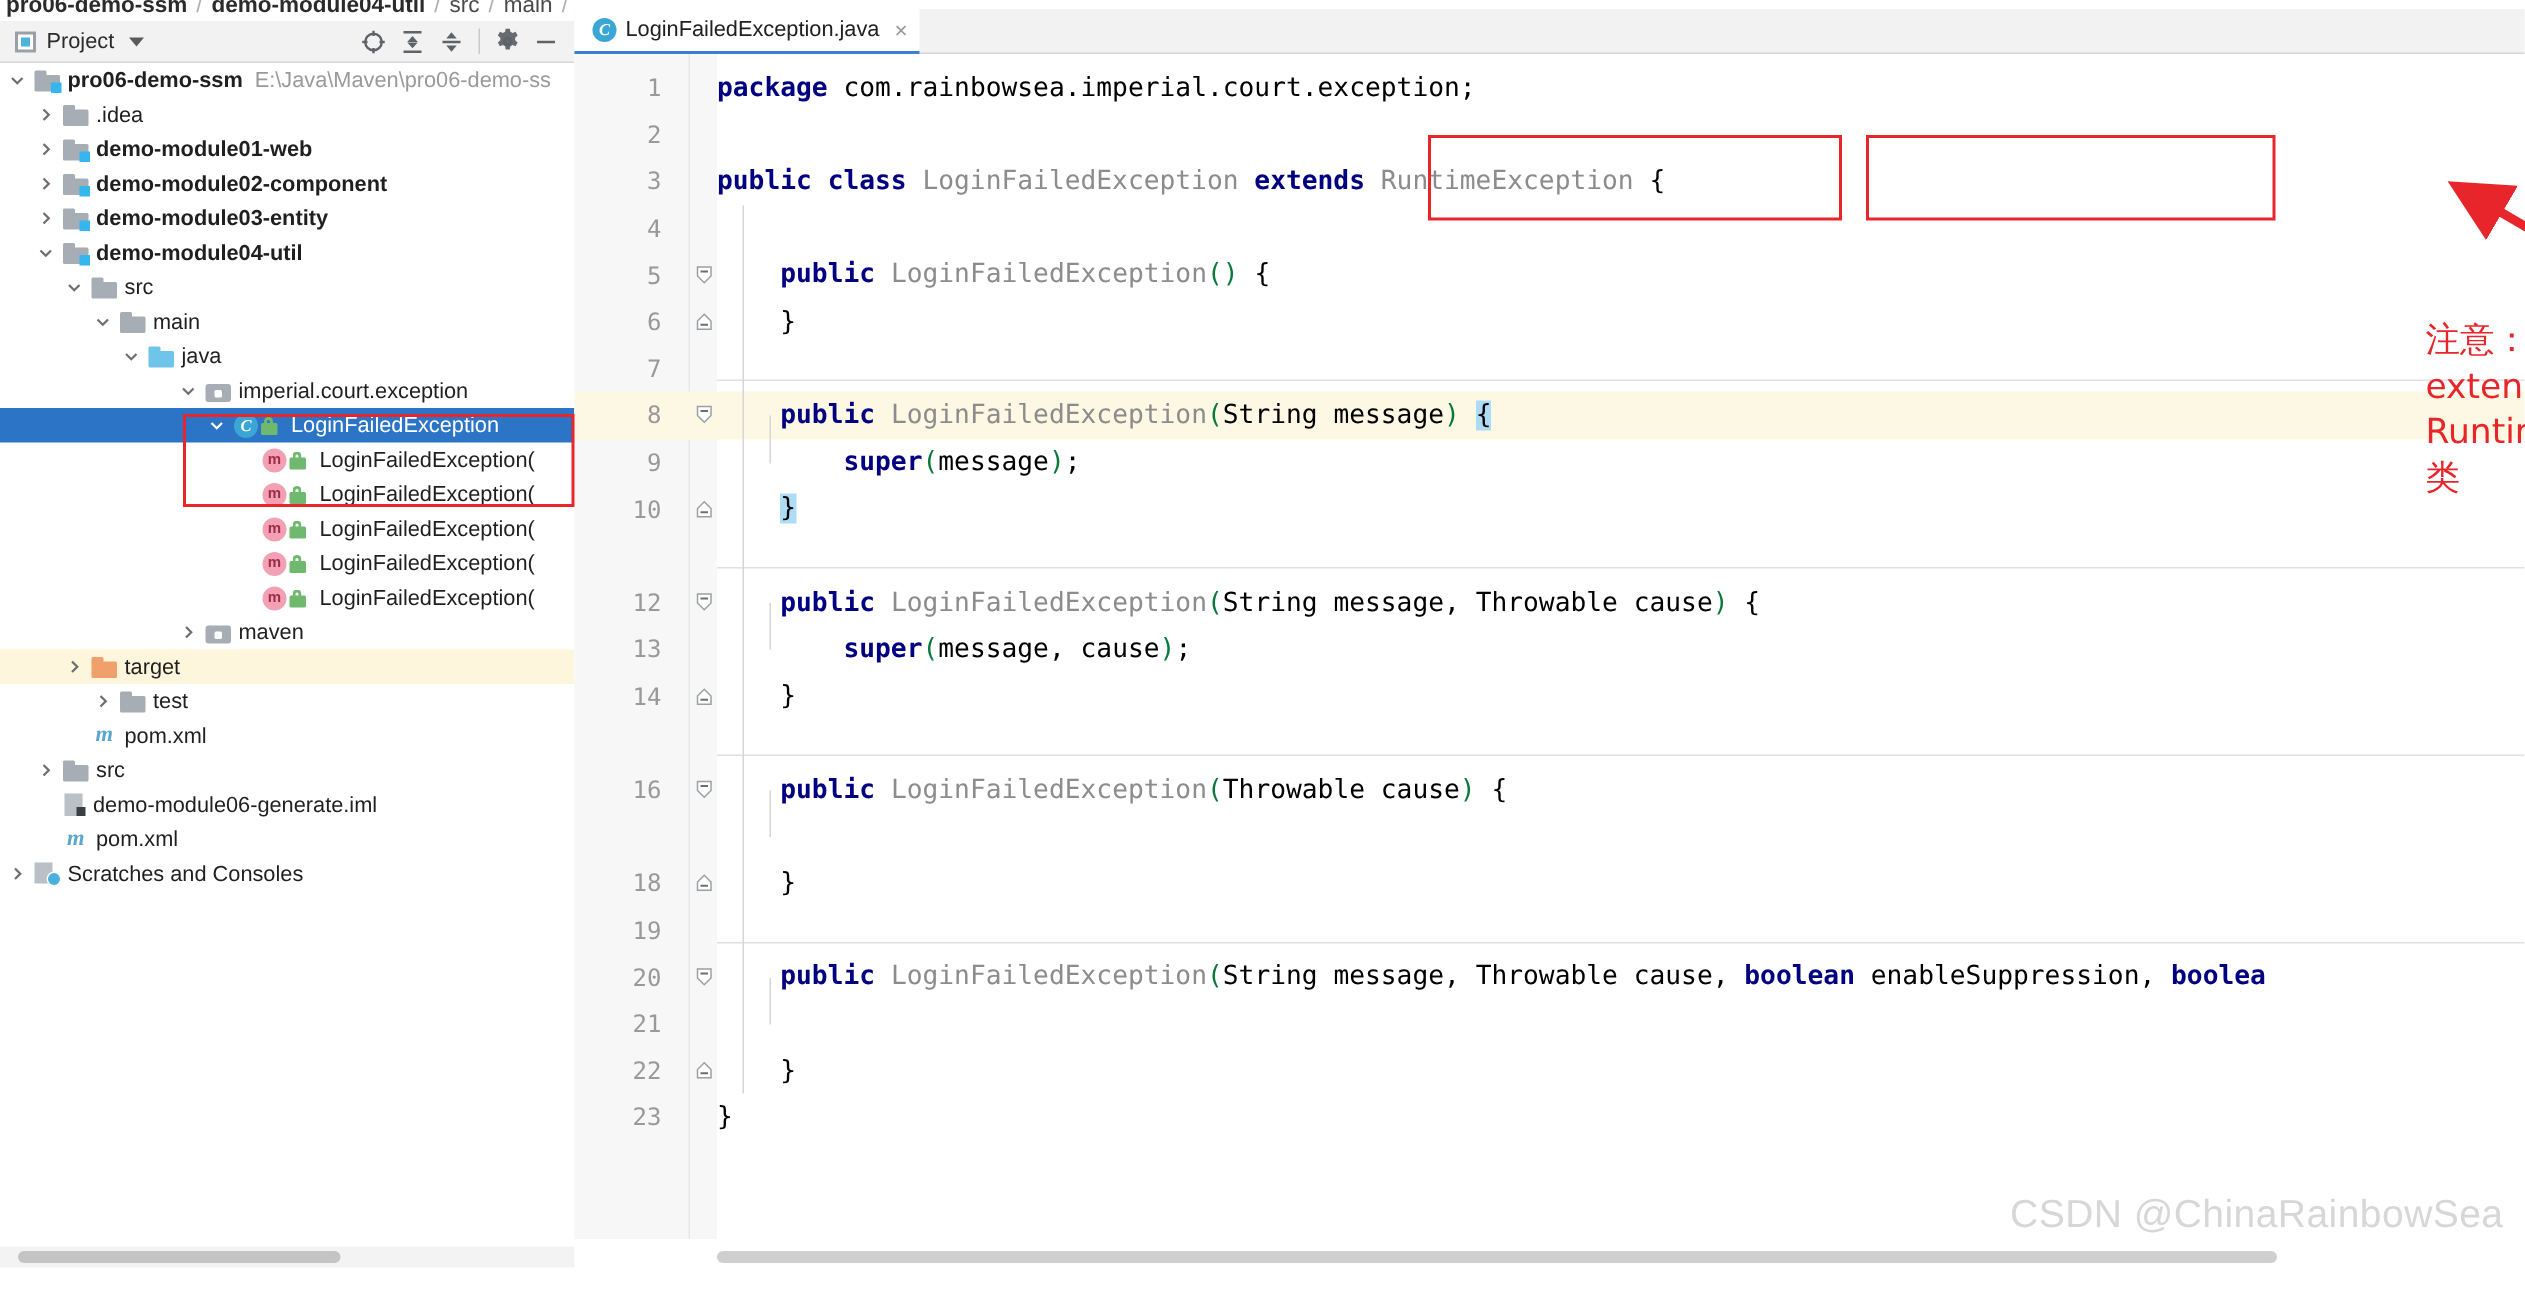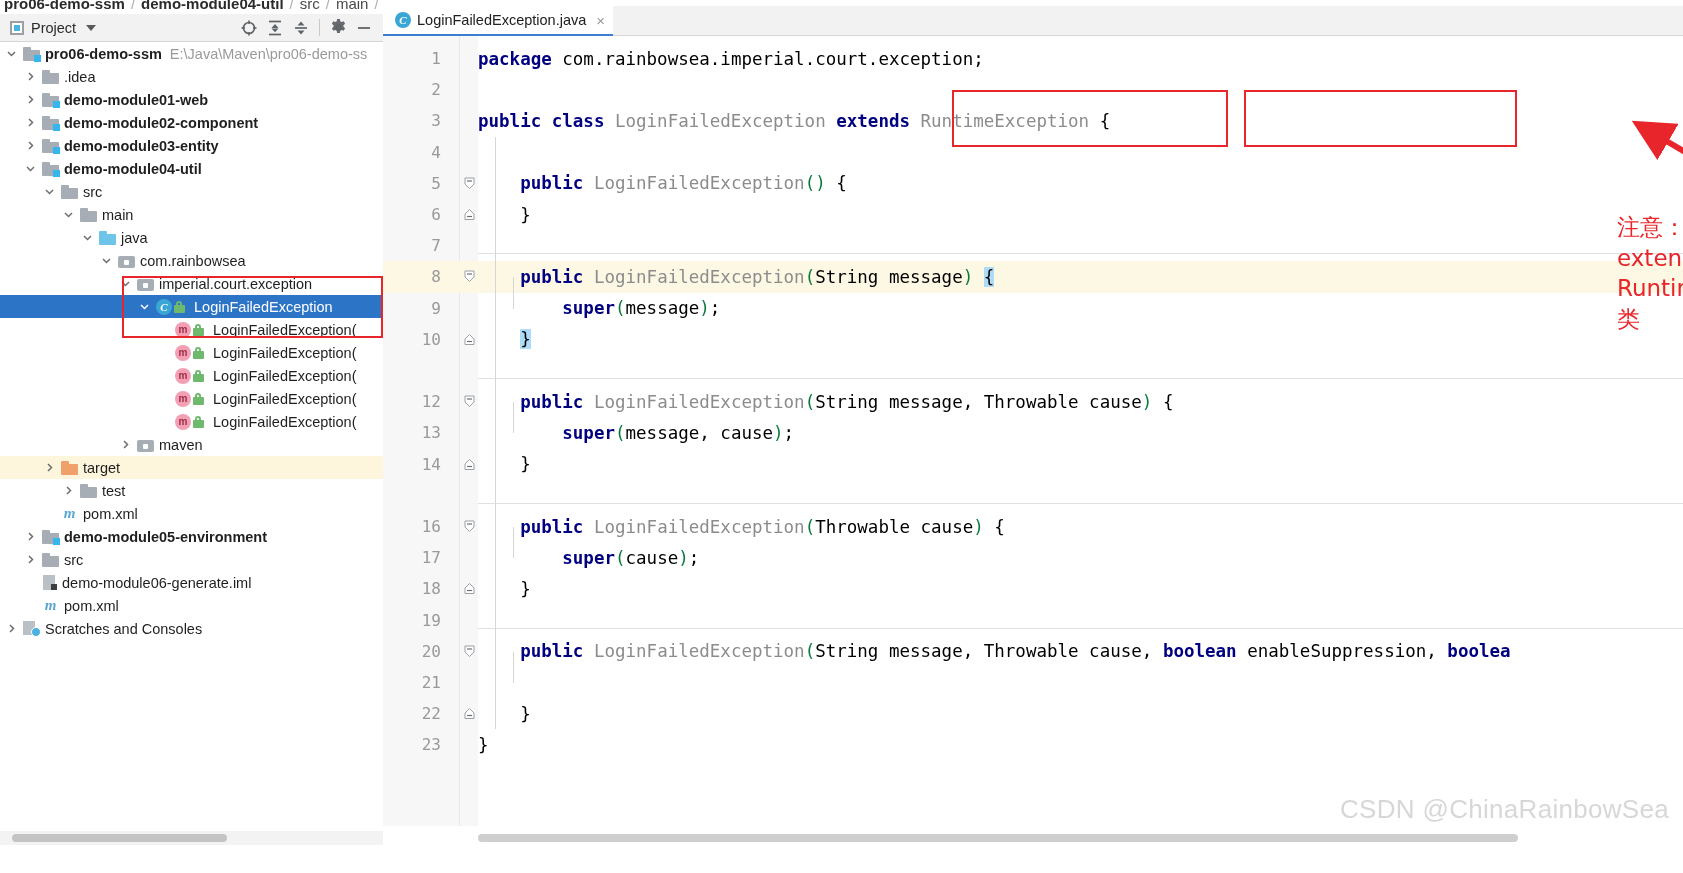--- a/index.html
+++ b/index.html
@@ -441,36 +441,20 @@
       <span style="flex: 0 0 5px;"></span>
       <span class="ico">
         <span class="folder blue">
           <span class="tab"></span>
           <span class="body"></span>
         </span>
       </span>
       <span class="lbl">java</span>
     </div>
     <div class="tree-row">
-      <span style="flex: 0 0 99px;"></span>
-      <span class="arrow">
-        <svg width="11" height="11" viewBox="0 0 11 11">
-          <polyline points="2,4 5.5,7.5 9,4" fill="none" stroke="currentColor" stroke-width="1.5"></polyline>
-        </svg>
-      </span>
-      <span style="flex: 0 0 5px;"></span>
-      <span class="ico">
-        <span class="pkg">
-          <span class="body"></span>
-          <span class="dot"></span>
-        </span>
-      </span>
-      <span class="lbl">com.rainbowsea</span>
-    </div>
-    <div class="tree-row">
       <span style="flex: 0 0 118px;"></span>
       <span class="arrow">
         <svg width="11" height="11" viewBox="0 0 11 11">
           <polyline points="2,4 5.5,7.5 9,4" fill="none" stroke="currentColor" stroke-width="1.5"></polyline>
         </svg>
       </span>
       <span style="flex: 0 0 5px;"></span>
       <span class="ico">
         <span class="pkg">
           <span class="body"></span>
@@ -610,37 +594,20 @@
       <span class="lbl">test</span>
     </div>
     <div class="tree-row">
       <span style="flex: 0 0 42px;"></span>
       <span class="arrow"></span>
       <span style="flex: 0 0 5px;"></span>
       <span class="ico">
         <span class="m-file">m</span>
       </span>
       <span class="lbl">pom.xml</span>
-    </div>
-    <div class="tree-row">
-      <span style="flex: 0 0 23px;"></span>
-      <span class="arrow">
-        <svg width="11" height="11" viewBox="0 0 11 11">
-          <polyline points="4,2 7.5,5.5 4,9" fill="none" stroke="currentColor" stroke-width="1.5"></polyline>
-        </svg>
-      </span>
-      <span style="flex: 0 0 5px;"></span>
-      <span class="ico">
-        <span class="folder">
-          <span class="tab"></span>
-          <span class="body"></span>
-          <span class="badge"></span>
-        </span>
-      </span>
-      <span class="lbl bold">demo-module05-environment</span>
     </div>
     <div class="tree-row">
       <span style="flex: 0 0 23px;"></span>
       <span class="arrow">
         <svg width="11" height="11" viewBox="0 0 11 11">
           <polyline points="4,2 7.5,5.5 4,9" fill="none" stroke="currentColor" stroke-width="1.5"></polyline>
         </svg>
       </span>
       <span style="flex: 0 0 5px;"></span>
       <span class="ico">
@@ -714,21 +681,20 @@
       <div class="code-line" style="top: 131.8px;"><span class="lnum">5</span><span class="spacer"></span><span><span class="src">    </span><span class="kw">public </span><span class="cls">LoginFailedException</span><span class="paren">()</span><span class="src"> {</span></span></div>
       <div class="code-line" style="top: 163px;"><span class="lnum">6</span><span class="spacer"></span><span><span class="src">    }</span></span></div>
       <div class="code-line" style="top: 194.2px;"><span class="lnum">7</span><span class="spacer"></span><span></span></div>
       <div class="code-line hl" style="top: 225.4px;"><span class="lnum">8</span><span class="spacer"></span><span><span class="src">    </span><span class="kw">public </span><span class="cls">LoginFailedException</span><span class="paren">(</span><span class="src">String message</span><span class="paren">)</span><span class="src"> </span><span class="src brace-hl">{</span></span></div>
       <div class="code-line" style="top: 256.6px;"><span class="lnum">9</span><span class="spacer"></span><span><span class="src">        </span><span class="kw">super</span><span class="paren">(</span><span class="src">message</span><span class="paren">)</span><span class="src">;</span></span></div>
       <div class="code-line" style="top: 287.8px;"><span class="lnum">10</span><span class="spacer"></span><span><span class="src">    </span><span class="src brace-hl">}</span></span></div>
       <div class="code-line" style="top: 350.2px;"><span class="lnum">12</span><span class="spacer"></span><span><span class="src">    </span><span class="kw">public </span><span class="cls">LoginFailedException</span><span class="paren">(</span><span class="src">String message, Throwable cause</span><span class="paren">)</span><span class="src"> {</span></span></div>
       <div class="code-line" style="top: 381.4px;"><span class="lnum">13</span><span class="spacer"></span><span><span class="src">        </span><span class="kw">super</span><span class="paren">(</span><span class="src">message, cause</span><span class="paren">)</span><span class="src">;</span></span></div>
       <div class="code-line" style="top: 412.6px;"><span class="lnum">14</span><span class="spacer"></span><span><span class="src">    }</span></span></div>
       <div class="code-line" style="top: 475px;"><span class="lnum">16</span><span class="spacer"></span><span><span class="src">    </span><span class="kw">public </span><span class="cls">LoginFailedException</span><span class="paren">(</span><span class="src">Throwable cause</span><span class="paren">)</span><span class="src"> {</span></span></div>
-      <div class="code-line" style="top: 506.2px;"><span class="lnum">17</span><span class="spacer"></span><span><span class="src">        </span><span class="kw">super</span><span class="paren">(</span><span class="src">cause</span><span class="paren">)</span><span class="src">;</span></span></div>
       <div class="code-line" style="top: 537.4px;"><span class="lnum">18</span><span class="spacer"></span><span><span class="src">    }</span></span></div>
       <div class="code-line" style="top: 568.6px;"><span class="lnum">19</span><span class="spacer"></span><span></span></div>
       <div class="code-line" style="top: 599.8px;"><span class="lnum">20</span><span class="spacer"></span><span><span class="src">    </span><span class="kw">public </span><span class="cls">LoginFailedException</span><span class="paren">(</span><span class="src">String message, Throwable cause, </span><span class="kw">boolean</span><span class="src"> enableSuppression, </span><span class="kw">boolea</span></span></div>
       <div class="code-line" style="top: 631px;"><span class="lnum">21</span><span class="spacer"></span></div>
       <div class="code-line" style="top: 662.2px;"><span class="lnum">22</span><span class="spacer"></span><span><span class="src">    }</span></span></div>
       <div class="code-line" style="top: 693.4px;"><span class="lnum">23</span><span class="spacer"></span><span><span class="src">}</span></span></div>
       <div class="line-sep" style="top: 217.4px;"></div>
       <div class="line-sep" style="top: 342.2px;"></div>
       <div class="line-sep" style="top: 467px;"></div>
       <div class="line-sep" style="top: 591.8px;"></div>

